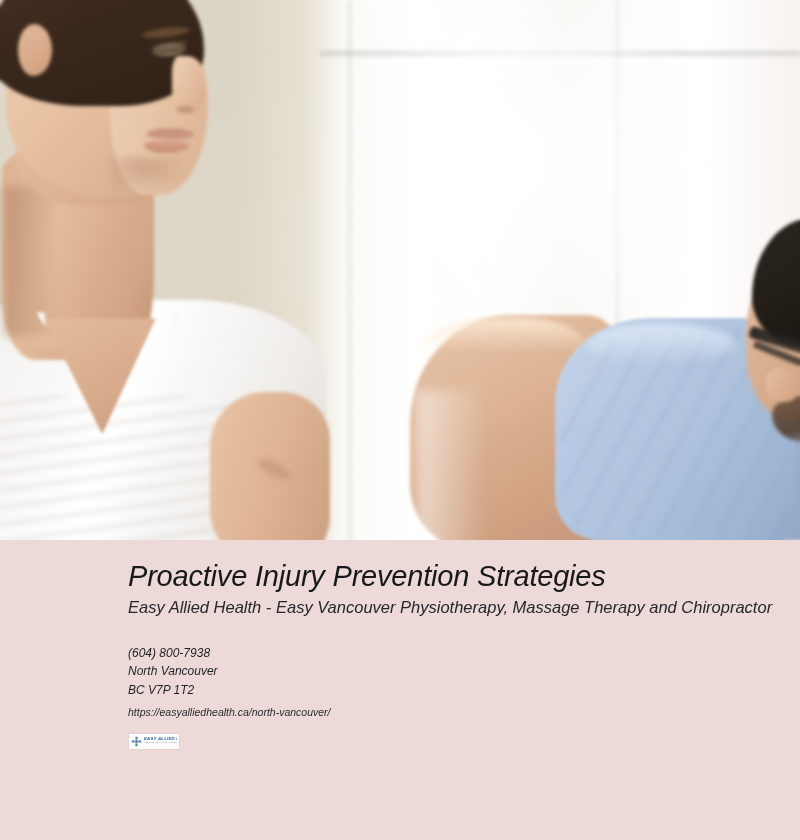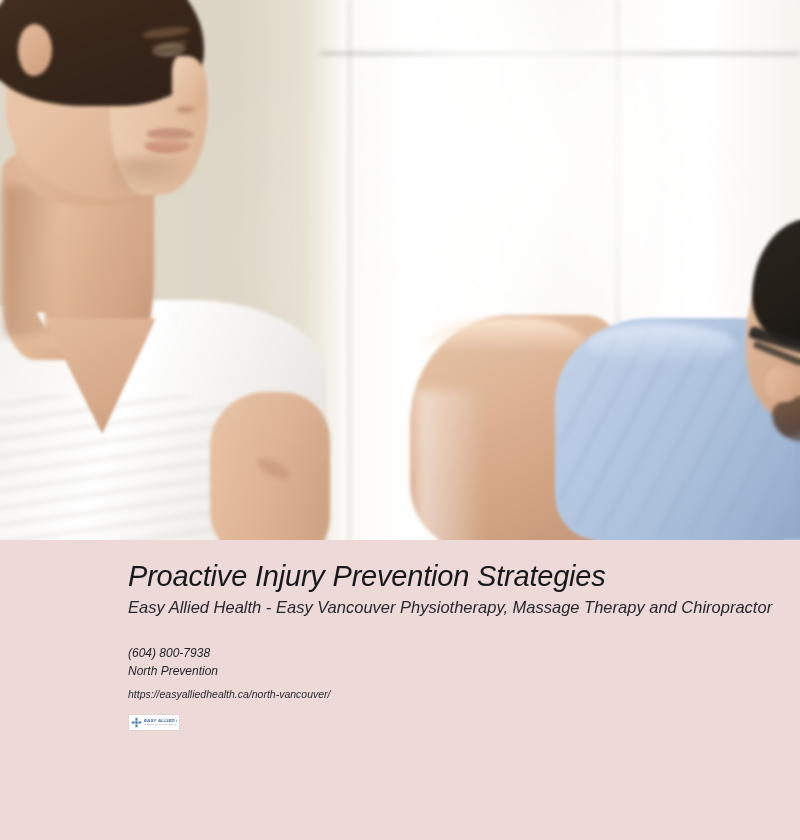--- a/index.html
+++ b/index.html
@@ -634,21 +634,22 @@
 
   <div class="info-panel">
     <div class="info-inner">
 
       <h1 class="headline">Proactive Injury Prevention Strategies</h1>
 
       <p class="subheadline">Easy Allied Health - Easy Vancouver Physiotherapy, Massage Therapy and Chiropractor</p>
 
       <div class="contact-block">
         <div class="contact-line">(604) 800-7938</div>
-        <div class="contact-line">North Prevention</div>
+        <div class="contact-line">North Vancouver</div>
+        <div class="contact-line">BC V7P 1T2</div>
         <a class="site-url" href="#">https://easyalliedhealth.ca/north-vancouver/</a>
       </div>
 
       <div class="logo-badge">
         <svg class="logo-mark" viewBox="0 0 24 24">
           <rect x="9.2" y="1.6" width="5.6" height="20.8" rx="0.6" fill="#3a6fa8"></rect>
           <rect x="1.6" y="9.2" width="20.8" height="5.6" rx="0.6" fill="#3a6fa8"></rect>
           <rect x="9.2" y="1.6" width="5.6" height="20.8" rx="0.6" fill="none" stroke="#ffffff" stroke-width="0.9"></rect>
           <rect x="1.6" y="9.2" width="20.8" height="5.6" rx="0.6" fill="none" stroke="#ffffff" stroke-width="0.9"></rect>
           <line x1="0" y1="7.0" x2="24" y2="7.0" stroke="#ffffff" stroke-width="1.1"></line>

